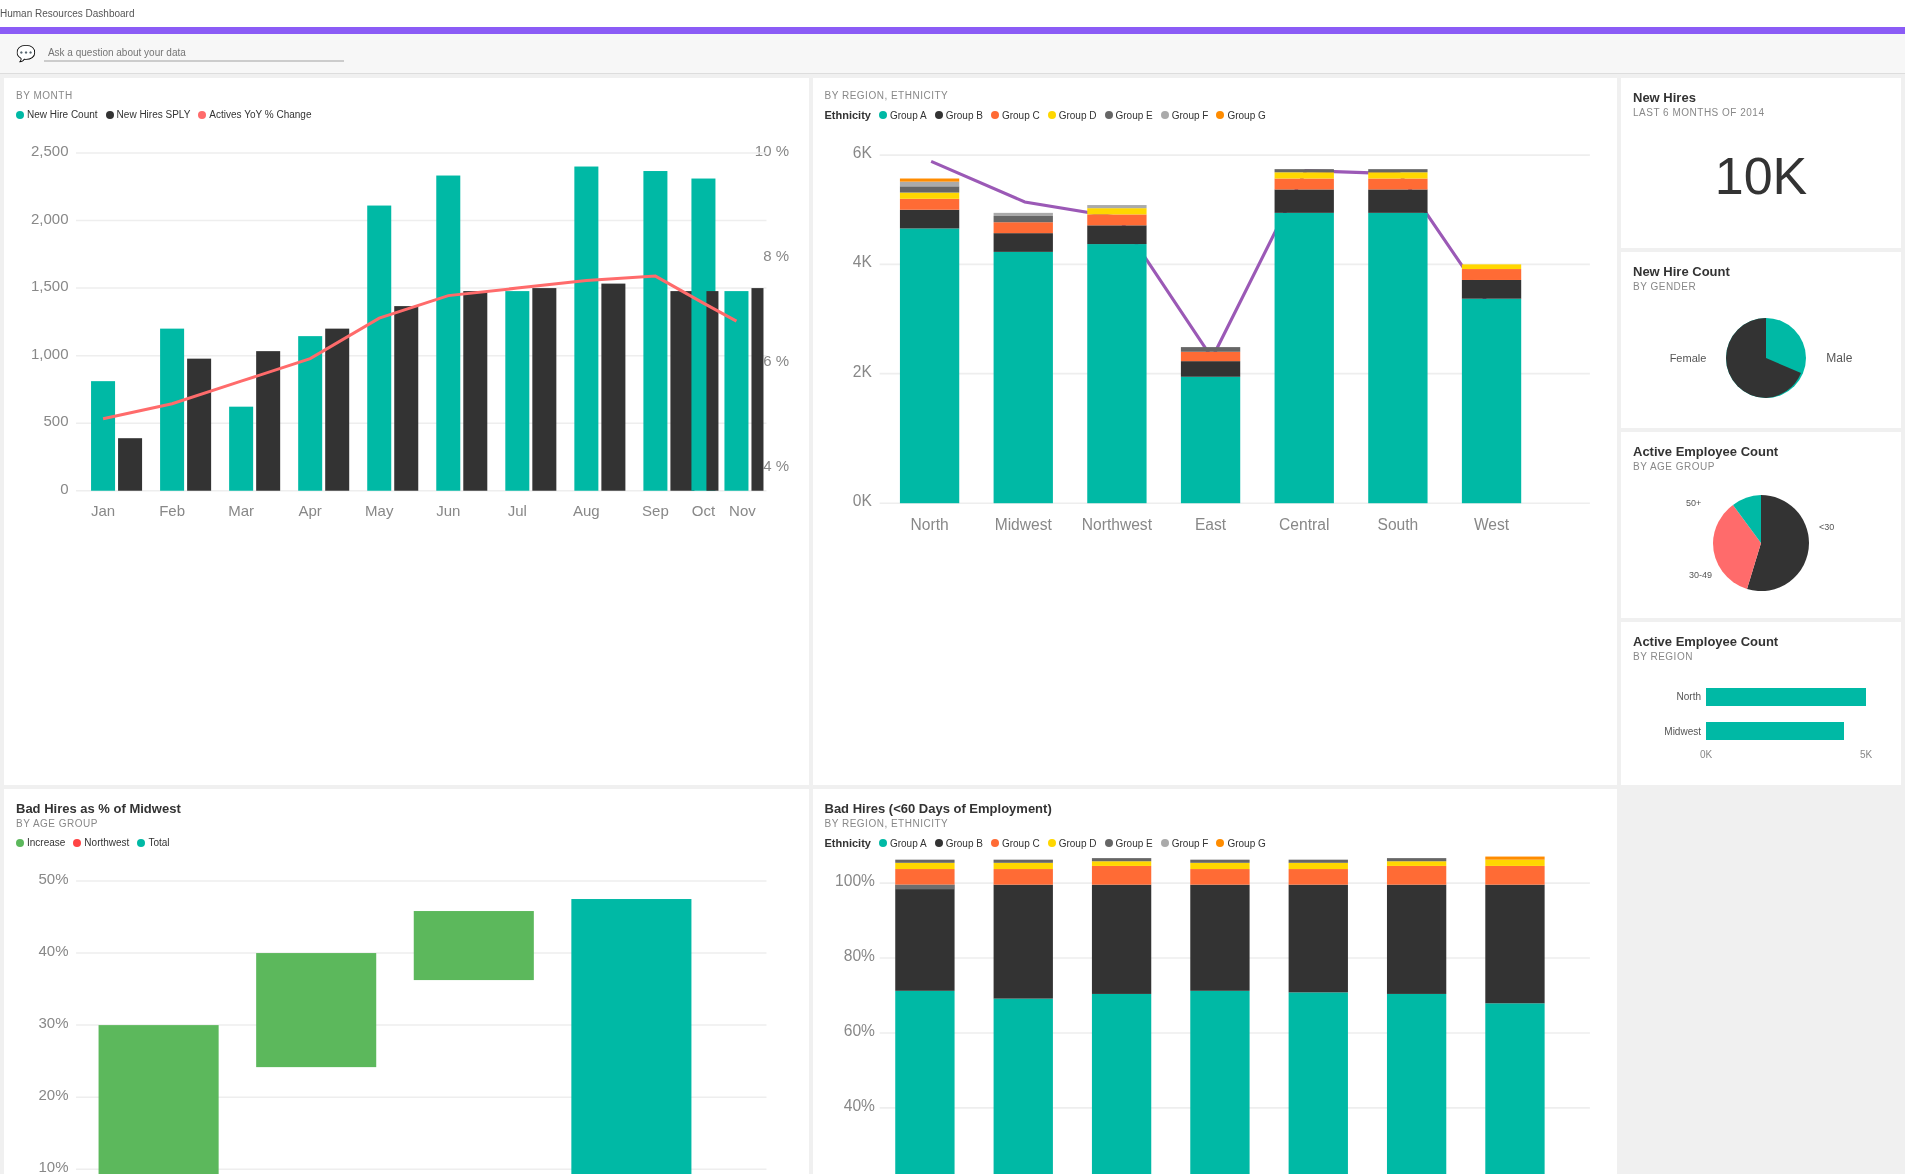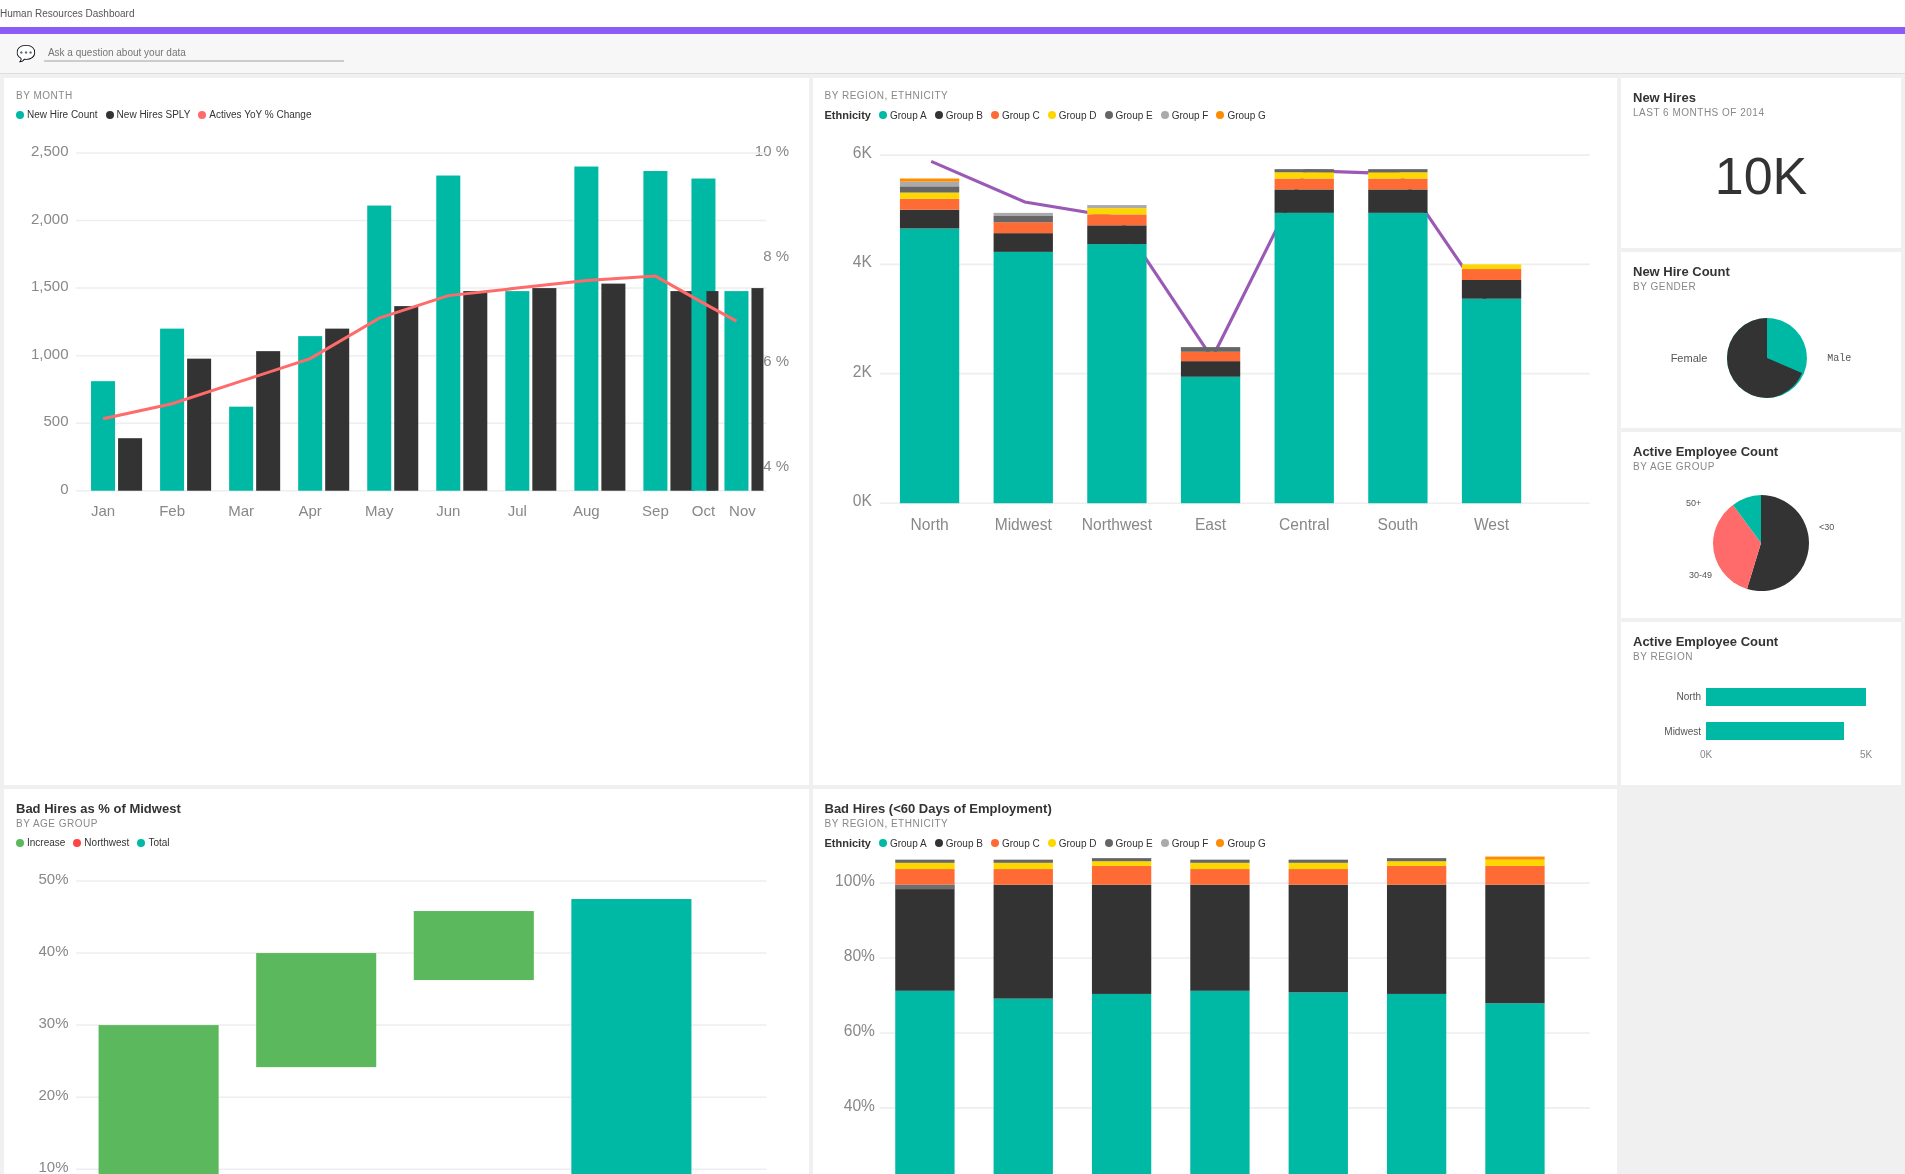--- a/index.html
+++ b/index.html
@@ -117,23 +117,22 @@
       justify-content: center;
       gap: 10px;
       padding: 8px 0;
     }
     .pie-label-left {
       font-size: 11px;
       color: #555;
       text-align: center;
     }
     .pie-label-right {
-      font-size: 10px;
+      font-size: 12px;
       color: #555;
-      font-family: Liberation Mono, monospace;
     }
   </style>
 </head>
 <body>
 
 <div class="top-bar">
   <span>Human Resources Dashboard</span>
 </div>
 
 <div class="qa-bar">

